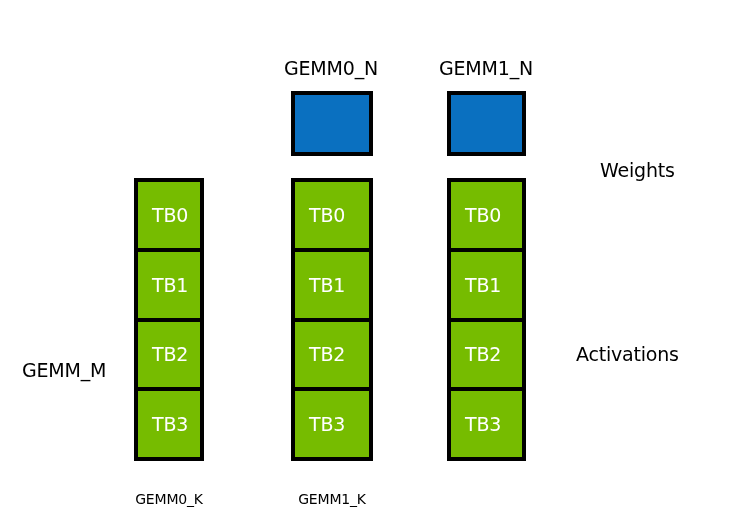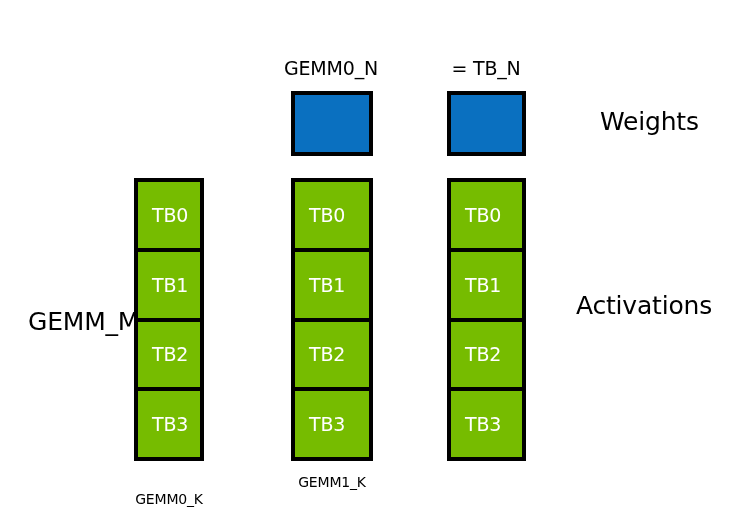--- a/index.html
+++ b/index.html
@@ -84,37 +84,39 @@
     font-size: 19px;
     line-height: 22px;
     padding-left: 14px;
     letter-spacing: -0.2px;
     white-space: pre;
   }
 
   
   .side-label {
     position: absolute;
-    font-size: 25px;
+    font-size: 19px;
     line-height: 24px;
     white-space: pre;
     letter-spacing: -0.2px;
+    margin-top: 48px;
   }
 </style>
 </head>
 <body>
 
 <div class="canvas">
 
   <div class="col-header" style="left:271px; top:6px; width:120px;">
     <span class="ln">GEMM0_N</span>
     <span class="ln">= TB_N</span>
   </div>
 
   <div class="col-header" style="left:426px; top:6px; width:120px;">
+    <span class="ln">GEMM1_N</span>
     <span class="ln">= TB_N</span>
   </div>
 
   <div class="weight-block" style="left:291px; top:91px; width:82px; height:65px;"></div>
 
   <div class="weight-block" style="left:447px; top:91px; width:79px; height:65px;"></div>
 
   <div class="act-column" style="left:134px; top:178px; width:70px; height:291px;">
     <div class="act-cell">
       <span class="cell-label">TB0</span>
@@ -157,19 +159,19 @@
     </div>
     <div class="act-cell">
       <span class="cell-label">TB3</span>
     </div>
   </div>
 
   <div class="side-label" style="left:600px; top:110px;">Weights</div>
 
   <div class="side-label" style="left:576px; top:294px;">Activations</div>
 
-  <div class="side-label" style="left:28px; top:310px;">GEMM_M</div>
+  <div class="side-label" style="left:22px; top:310px;">GEMM_M</div>
 
   <div class="label center" style="left:104px; top:487px; width:130px;">GEMM0_K</div>
 
-  <div class="label center" style="left:267px; top:470px; width:130px;">GEMM1_K</div>
+  <div class="label center" style="left:267px; top:487px; width:130px;">GEMM1_K</div>
 
 </div>
 
 </body></html>

